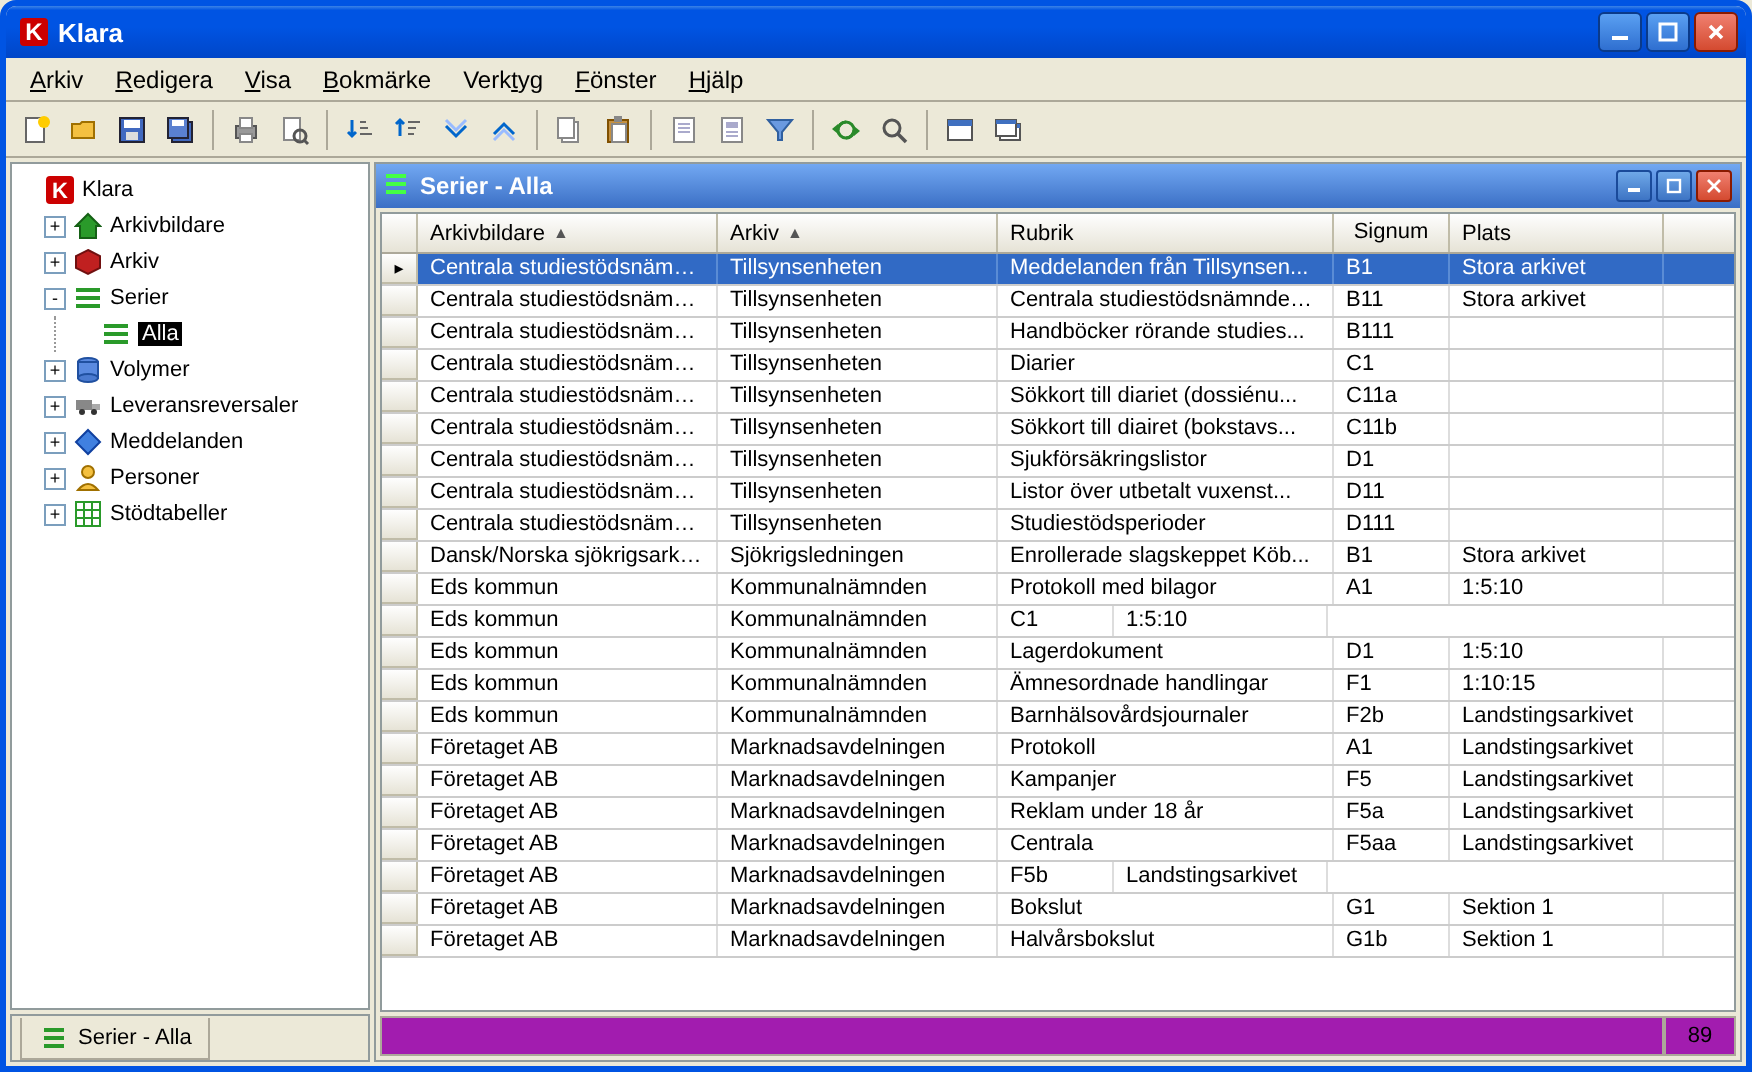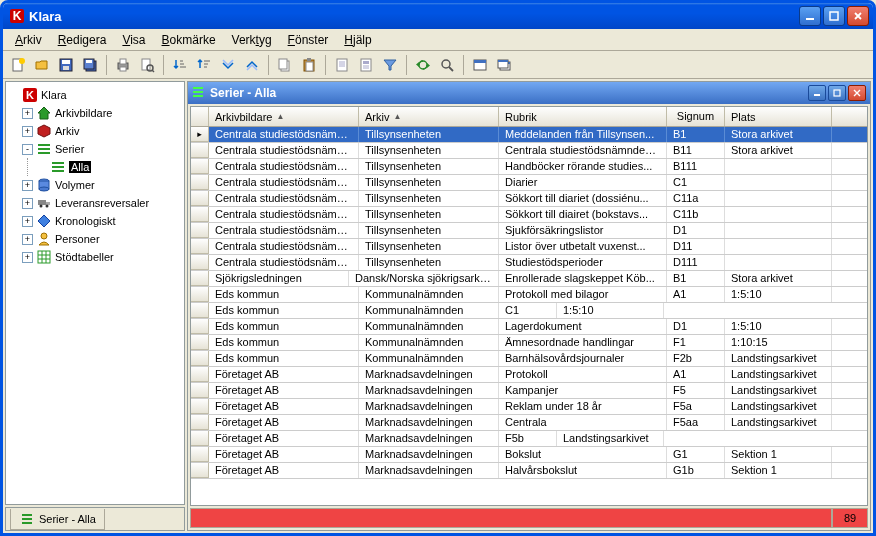--- a/index.html
+++ b/index.html
@@ -205,21 +205,21 @@
   }
   .grid-row.selected .g-row-handle { background:linear-gradient(#fefefe,#e6e3d6);color:#000; }
   .g-cell {
     border-right:1px solid #ddd;
     padding:1px 6px;
     overflow:hidden;white-space:nowrap;text-overflow:ellipsis;
   }
   .col0{width:150px;} .col1{width:140px;} .col2{width:168px;} .col3{width:58px;flex-direction:column;} .col4{width:107px;}
   .status-bar {
     height:20px;
-    background:#ef4444;
+    background:#a21caf;
     display:flex;
     margin:0 2px 2px 2px;
   }
   .status-cell {
     border:1px solid #aca899;
     padding:2px 8px;
     font-size:11px;
     display:flex;align-items:center;
   }
   .status-main { flex:1; }
@@ -491,21 +491,21 @@
               </span>
               <span class="tree-label">Leveransreversaler</span>
             </div>
             <div class="tree-node">
               <span class="tree-expand">+</span>
               <span class="tree-icon">
                 <svg width="14" height="14">
                   <polygon points="7,1 13,7 7,13 1,7" fill="#4080e0" stroke="#1040a0"></polygon>
                 </svg>
               </span>
-              <span class="tree-label">Kronologiskt</span>
+              <span class="tree-label">Meddelanden</span>
             </div>
             <div class="tree-node">
               <span class="tree-expand">+</span>
               <span class="tree-icon">
                 <svg width="14" height="14">
                   <circle cx="7" cy="4" r="3" fill="#f4c040" stroke="#a07000"></circle>
                   <path d="M2 13 Q7 7 12 13 Z" fill="#f4c040" stroke="#a07000"></path>
                 </svg>
               </span>
               <span class="tree-label">Personer</span>
@@ -654,22 +654,22 @@
             <div class="grid-row">
               <div class="g-row-handle"></div>
               <div class="g-cell col0">Centrala studiestödsnämnden</div>
               <div class="g-cell col1">Tillsynsenheten</div>
               <div class="g-cell col2">Studiestödsperioder</div>
               <div class="g-cell col3">D111</div>
               <div class="g-cell col4"></div>
             </div>
             <div class="grid-row">
               <div class="g-row-handle"></div>
+              <div class="g-cell col0">Dansk/Norska sjökrigsarkivet</div>
               <div class="g-cell col1">Sjökrigsledningen</div>
-              <div class="g-cell col0">Dansk/Norska sjökrigsarkivet</div>
               <div class="g-cell col2">Enrollerade slagskeppet Köb...</div>
               <div class="g-cell col3">B1</div>
               <div class="g-cell col4">Stora arkivet</div>
             </div>
             <div class="grid-row">
               <div class="g-row-handle"></div>
               <div class="g-cell col0">Eds kommun</div>
               <div class="g-cell col1">Kommunalnämnden</div>
               <div class="g-cell col2">Protokoll med bilagor</div>
               <div class="g-cell col3">A1</div>

